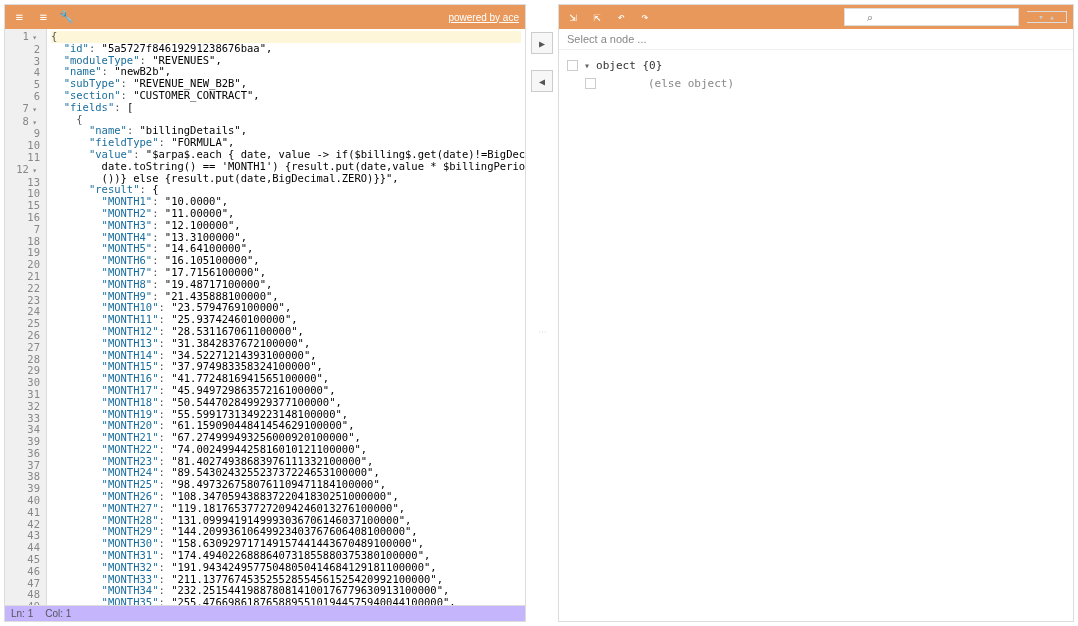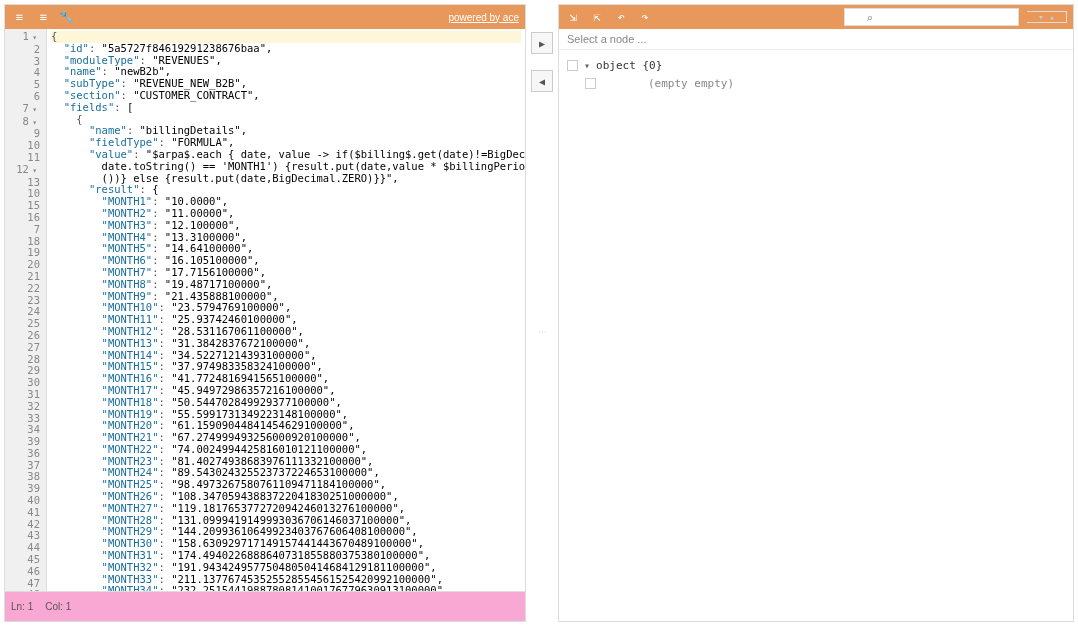--- a/index.html
+++ b/index.html
@@ -12,21 +12,21 @@
 .toolbar .spacer { flex: 1; }
 .tool-icon { width: 16px; height: 16px; display: flex; align-items: center; justify-content: center; color: #fff; font-size: 12px; }
 .powered { font-size: 10px; text-decoration: underline; color: #fff; font-family: Arial, sans-serif; }
 .editor { flex: 1; display: flex; overflow: hidden; background: #fff; }
 .gutter { width: 42px; background: #f0f0f0; color: #888; text-align: right; padding: 2px 6px 2px 2px; font-size: 10.5px; line-height: 11.8px; border-right: 1px solid #ddd; }
 .code-area { flex: 1; padding: 2px 4px; font-size: 10.5px; line-height: 11.8px; white-space: pre; overflow: hidden; }
 .code-area .k { color: #1a6e9e; } 
 .code-area .p { color: #555; } 
 .hl { background: #fef6d8; display: inline-block; width: 100%; }
 .fold { color: #888; font-size: 8px; position: relative; left: -3px; }
-.status { height: 30px; background: #f9a8d4; border-top: 1px solid #ddd; font-size: 10px; display: flex; align-items: center; padding: 0 6px; gap: 12px; color: #555; font-family: Arial, sans-serif; }
+.status { height: 16px; background: #c4b5fd; border-top: 1px solid #ddd; font-size: 10px; display: flex; align-items: center; padding: 0 6px; gap: 12px; color: #555; font-family: Arial, sans-serif; }
 .mid-btn { width: 22px; height: 22px; border: 1px solid #ccc; background: #f7f7f7; display: flex; align-items: center; justify-content: center; font-size: 10px; color: #555; }
 .search-input { flex: 1; border: 1px solid #ddd; padding: 2px 4px 2px 22px; font-size: 11px; color: #999; font-family: Arial, sans-serif; position: relative; }
 .search-wrap { position: relative; flex: 1; display: flex; }
 .search-icon { position: absolute; left: 6px; top: 4px; color: #bbb; font-size: 12px; }
 .right-tools { width: 40px; border: 1px solid #ddd; border-left: none; display: flex; align-items: center; justify-content: center; gap: 2px; color: #ccc; font-size: 9px; }
 .select-hint { padding: 4px 8px; color: #888; font-size: 11px; font-family: Liberation Sans, sans-serif; border-bottom: 1px solid #eee; }
 .tree { flex: 1; padding: 6px 8px; font-family: Menlo, Monaco, monospace; font-size: 11px; }
 .tree-row { display: flex; align-items: center; gap: 6px; height: 18px; }
 .tree-row .cb { width: 11px; height: 11px; border: 1px solid #ccc; }
 .tree-row .caret { color: #666; font-size: 10px; }
@@ -128,16 +128,16 @@
   </div>
   <div class="select-hint">Select a node ...</div>
   <div class="tree">
     <div class="tree-row">
       <span class="cb"></span>
       <span class="caret">▾</span>
       <span class="tree-label">object {0}</span>
     </div>
     <div class="tree-row">
       <span class="cb" style="margin-left:18px"></span>
-      <span class="tree-empty">(empty empty)</span>
+      <span class="tree-empty">(else object)</span>
     </div>
   </div>
 </div>
 
 </body></html>

